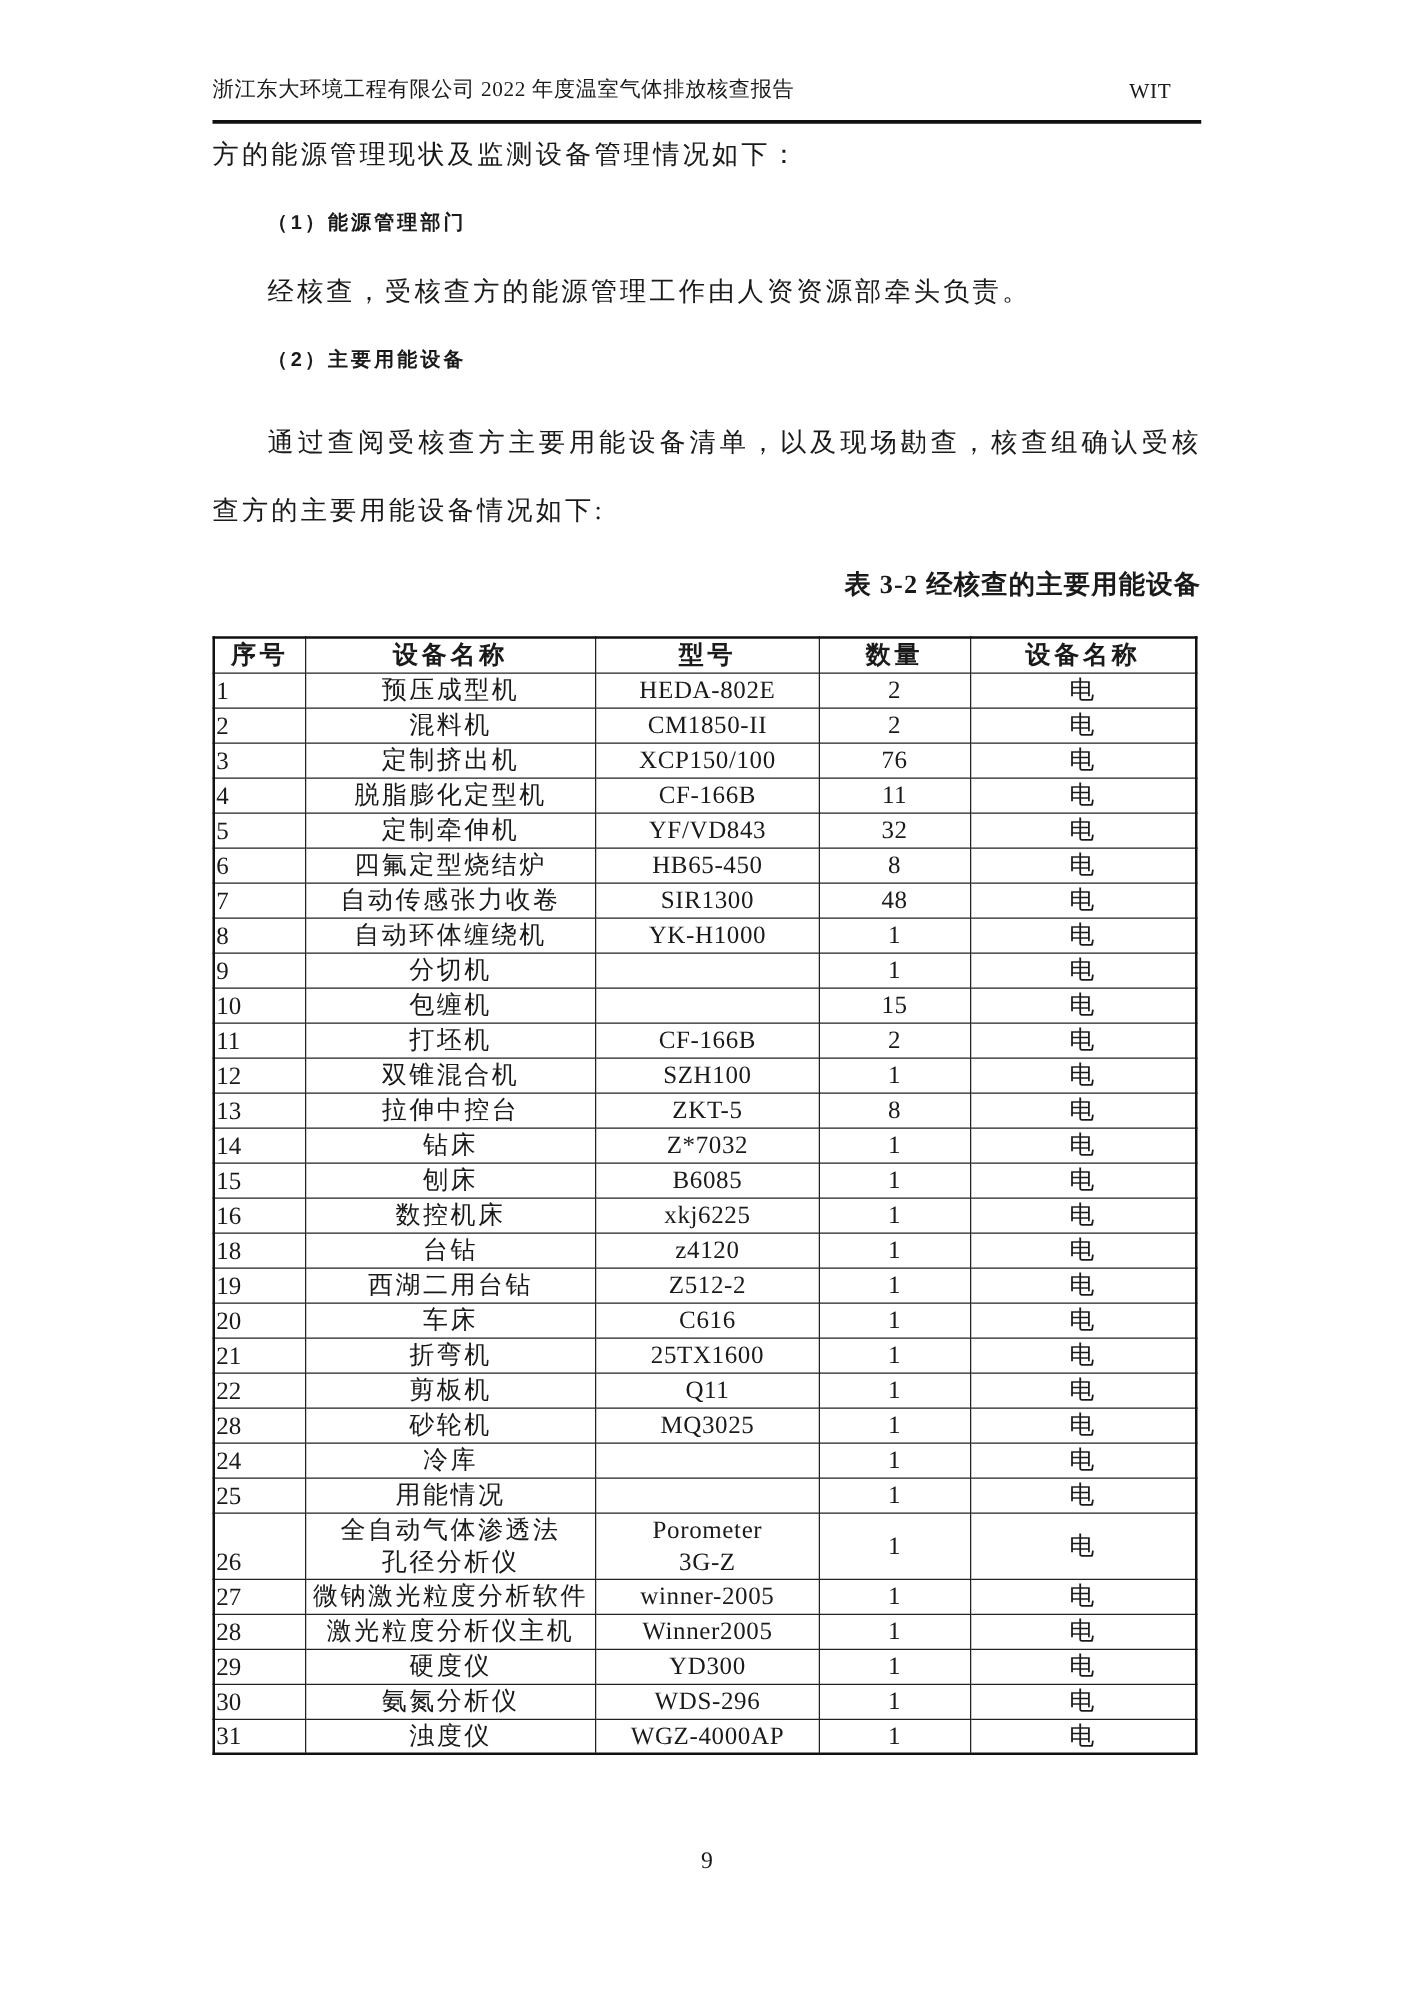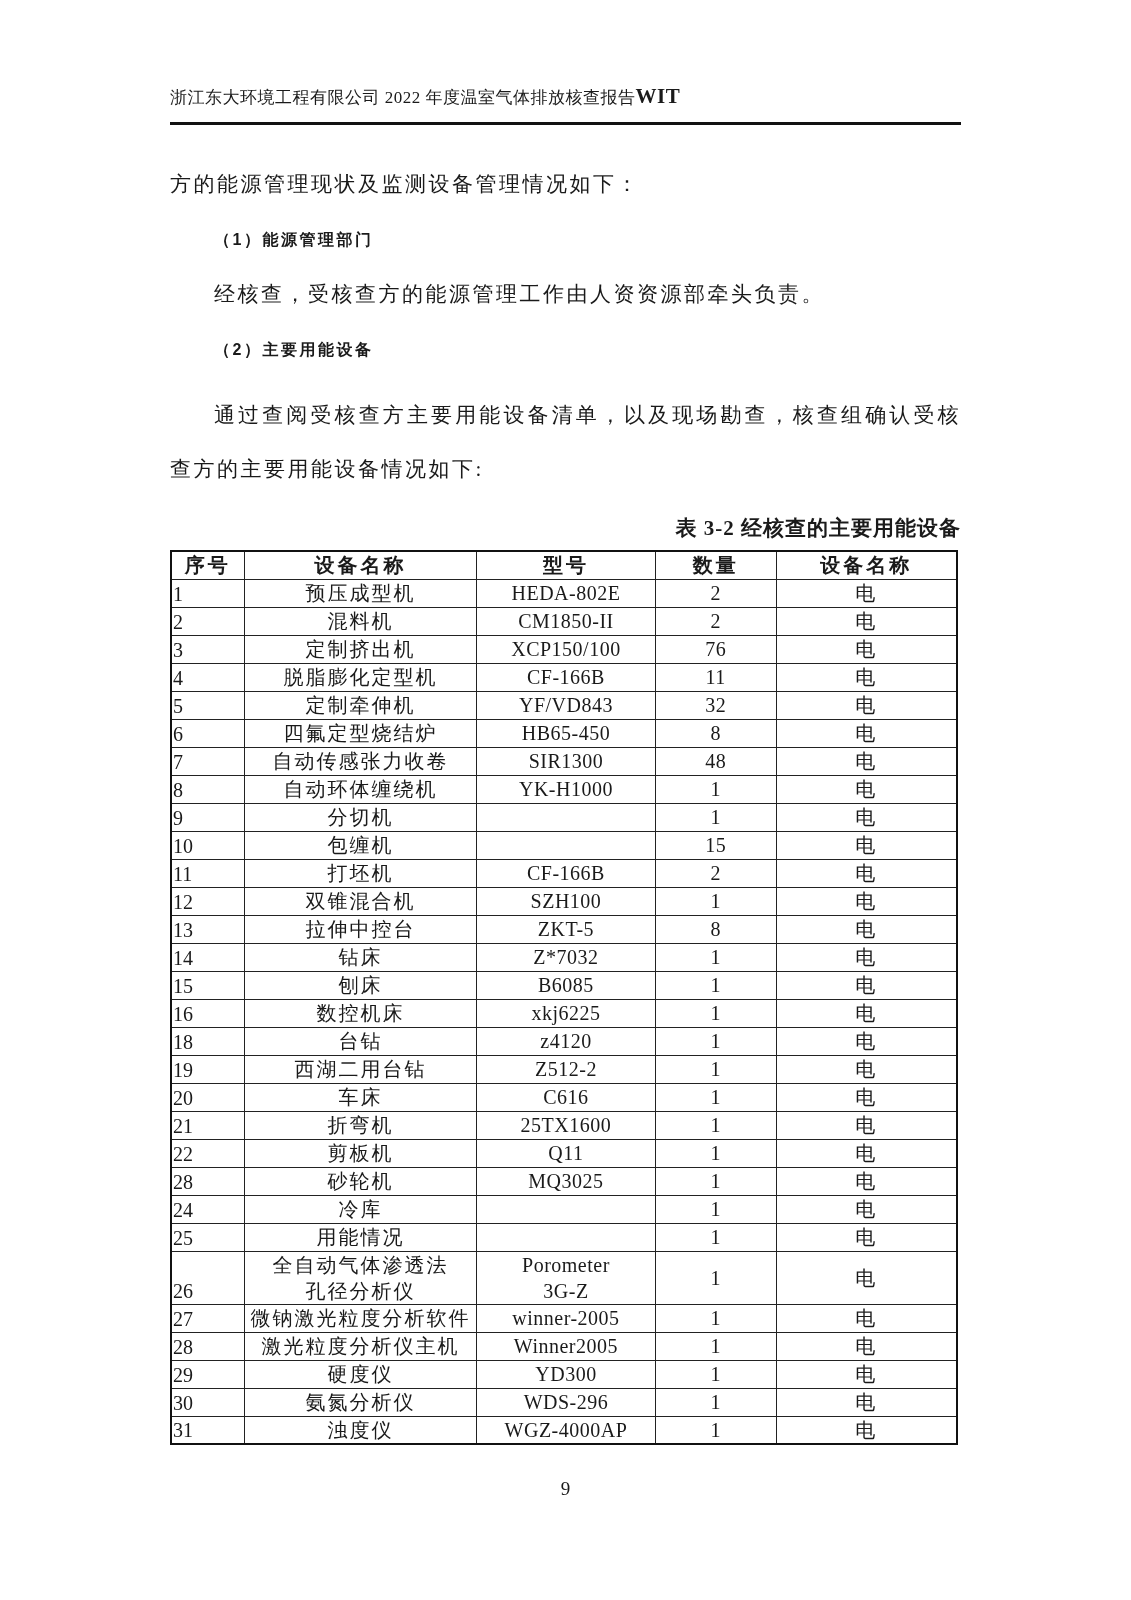--- a/index.html
+++ b/index.html
@@ -11,41 +11,41 @@
     font-family: "Liberation Serif", "DejaVu Serif", serif;
     color: #1a1a1a;
   }
   .page {
     position: absolute;
     left: 170px; top: 0;
     width: 791px; height: 1600px;
   }
   
   .page-header {
-    padding-top: 84px;
+    padding-top: 60px;
     display: flex;
-    justify-content: flex-start;
+    justify-content: space-between;
     align-items: flex-end;
     font-size: 17px;
     letter-spacing: 0.5px;
   }
-  .page-header .mark { font-weight: bold; font-size: 21px; padding-right: 24px; }
+  .page-header .mark { font-weight: normal; font-size: 17px; padding-right: 24px; }
   .header-rule {
     margin-top: 13px;
     border: none;
     border-top: 3px solid #111;
     width: 100%;
   }
   
   .body-text {
     font-size: 21px;
     letter-spacing: 2.5px;
     line-height: 29px;
   }
-  .p-intro   { margin-top: 45px; }
+  .p-intro   { margin-top: 10px; }
   .p-heading {
     margin-top: 26px;
     padding-left: 44px;
     font-weight: bold;
     font-family: "Liberation Sans", "DejaVu Sans", sans-serif;
     font-size: 16px;
   }
   .p-norm    { margin-top: 26px; padding-left: 44px; }
   .p-wrap    {
     margin-top: 24px;
@@ -55,21 +55,21 @@
   }
   
   .table-title {
     margin-top: 18px;
     text-align: right;
     font-weight: bold;
     font-size: 21px;
     letter-spacing: 1px;
   }
   table.equip {
-    margin-top: 8px;
+    margin-top: 28px;
     width: 788px;
     border-collapse: collapse;
     table-layout: fixed;
     border: 2px solid #111;
     font-size: 20px;
   }
   table.equip th, table.equip td {
     border: 1px solid #222;
     height: 28px;
     padding: 0;

